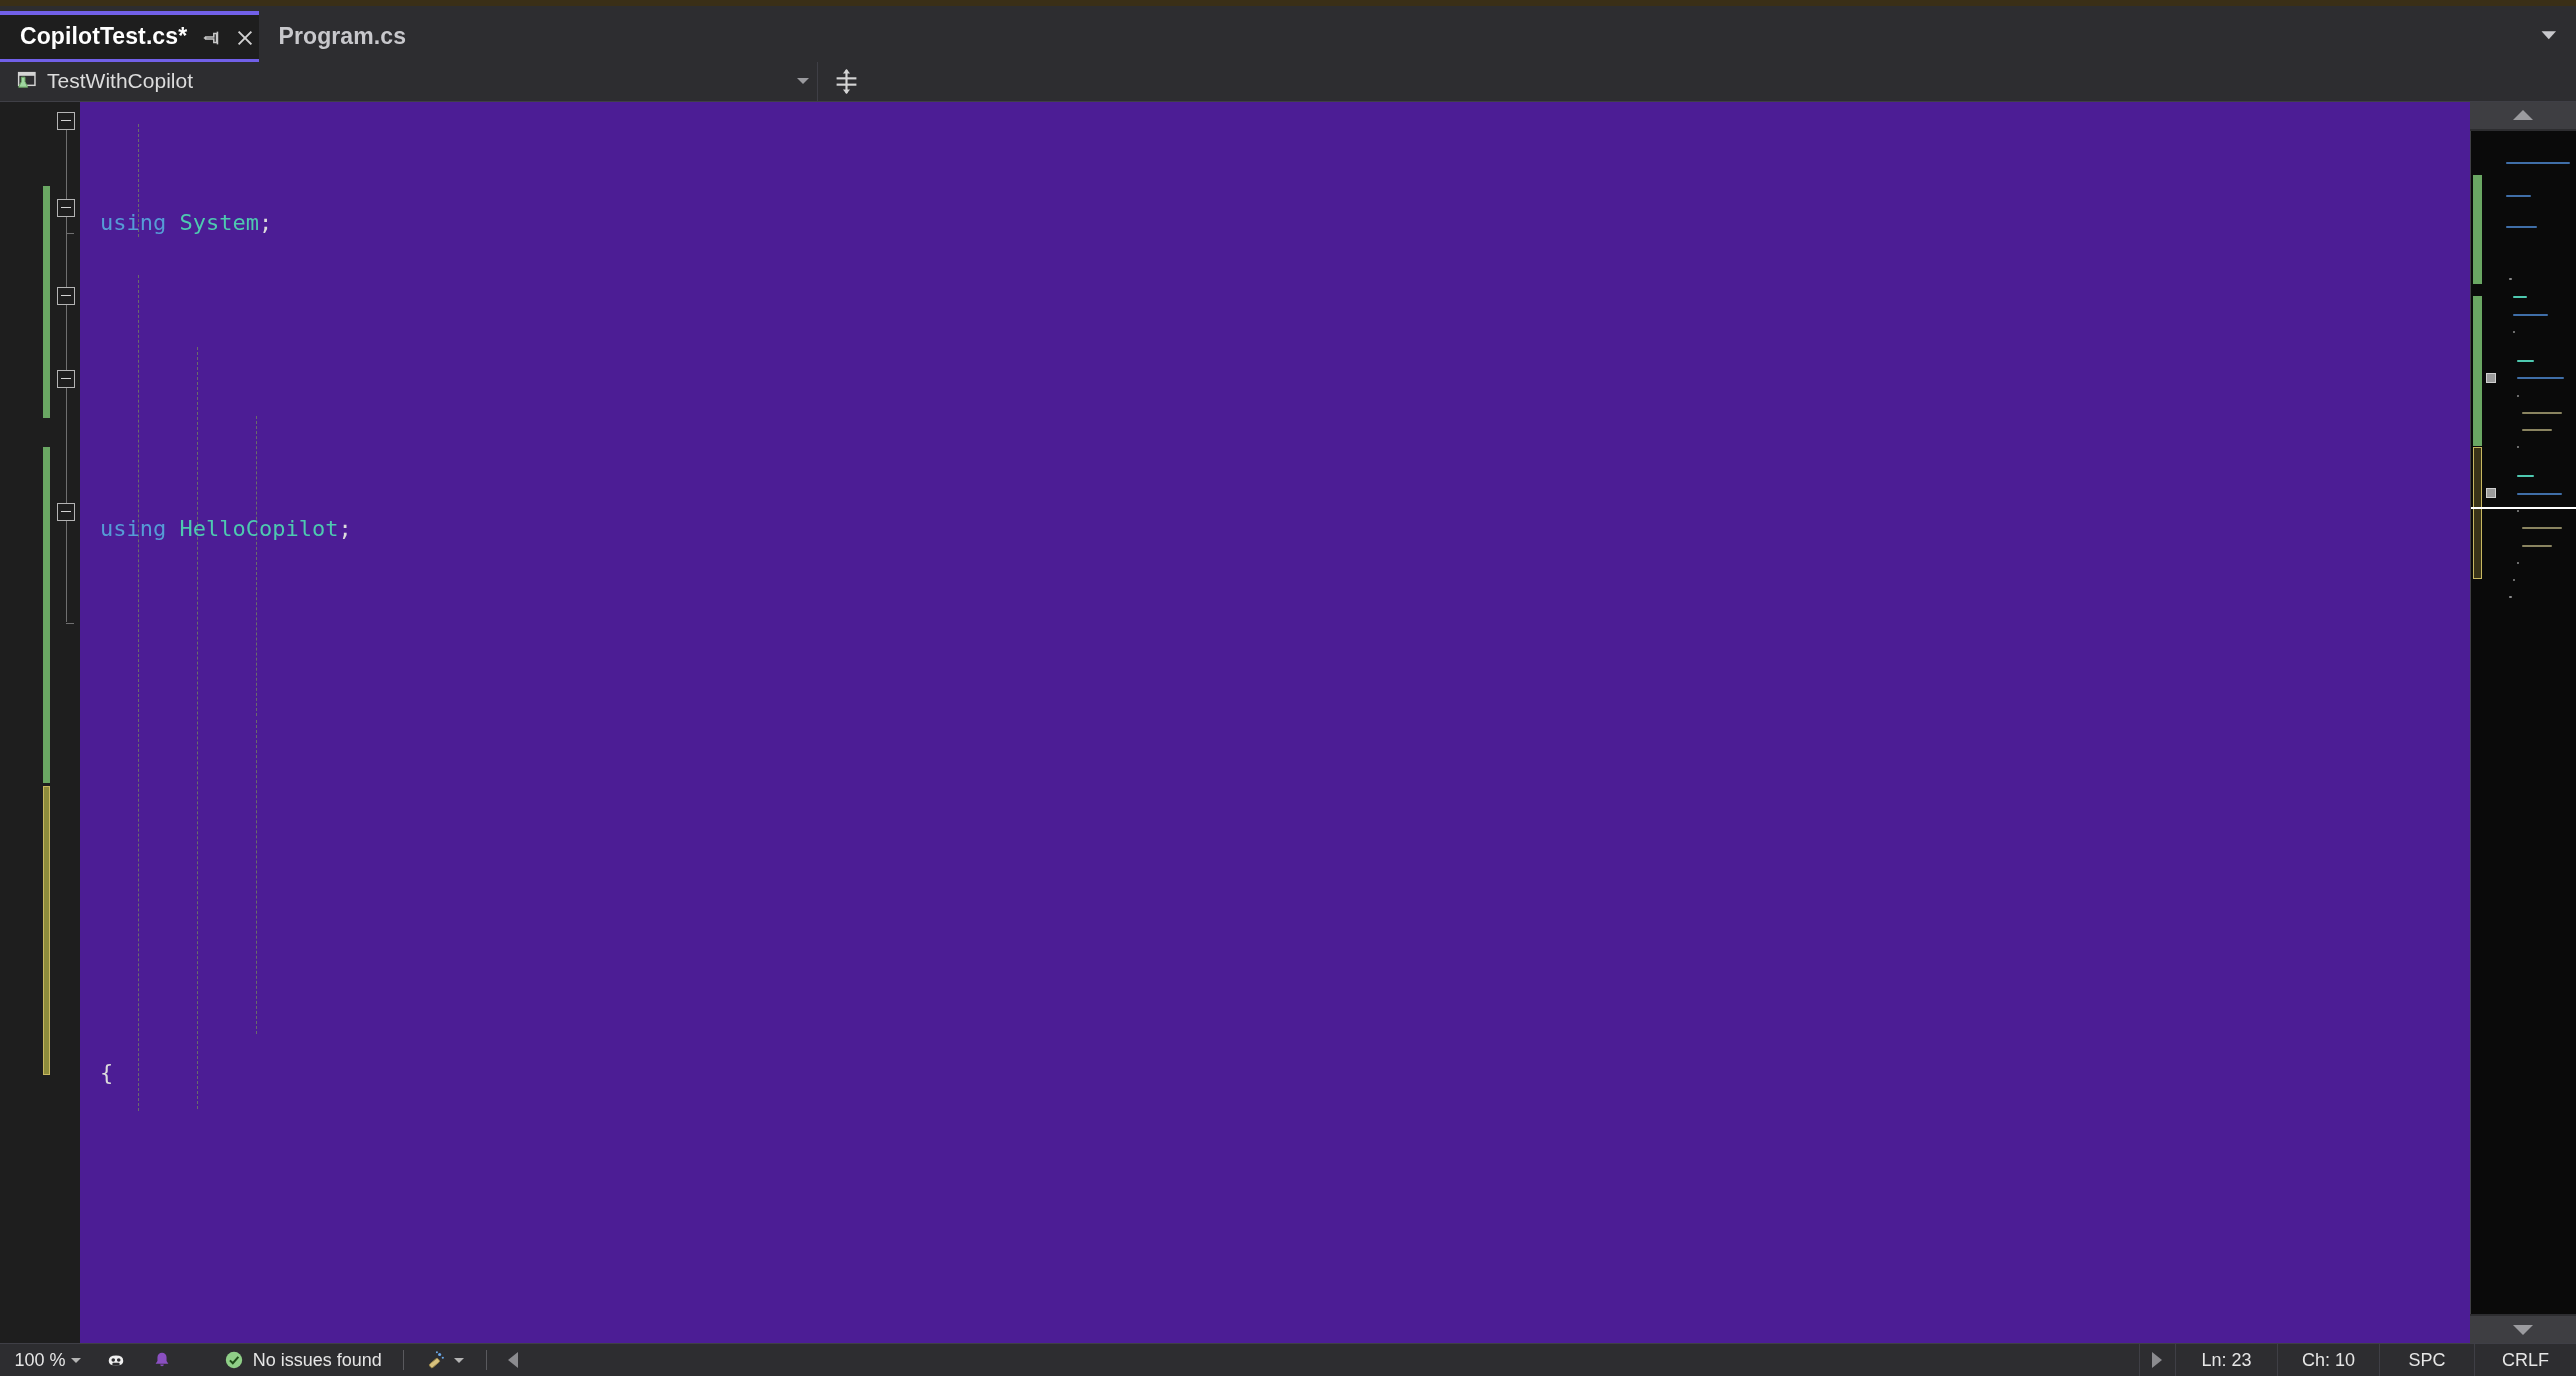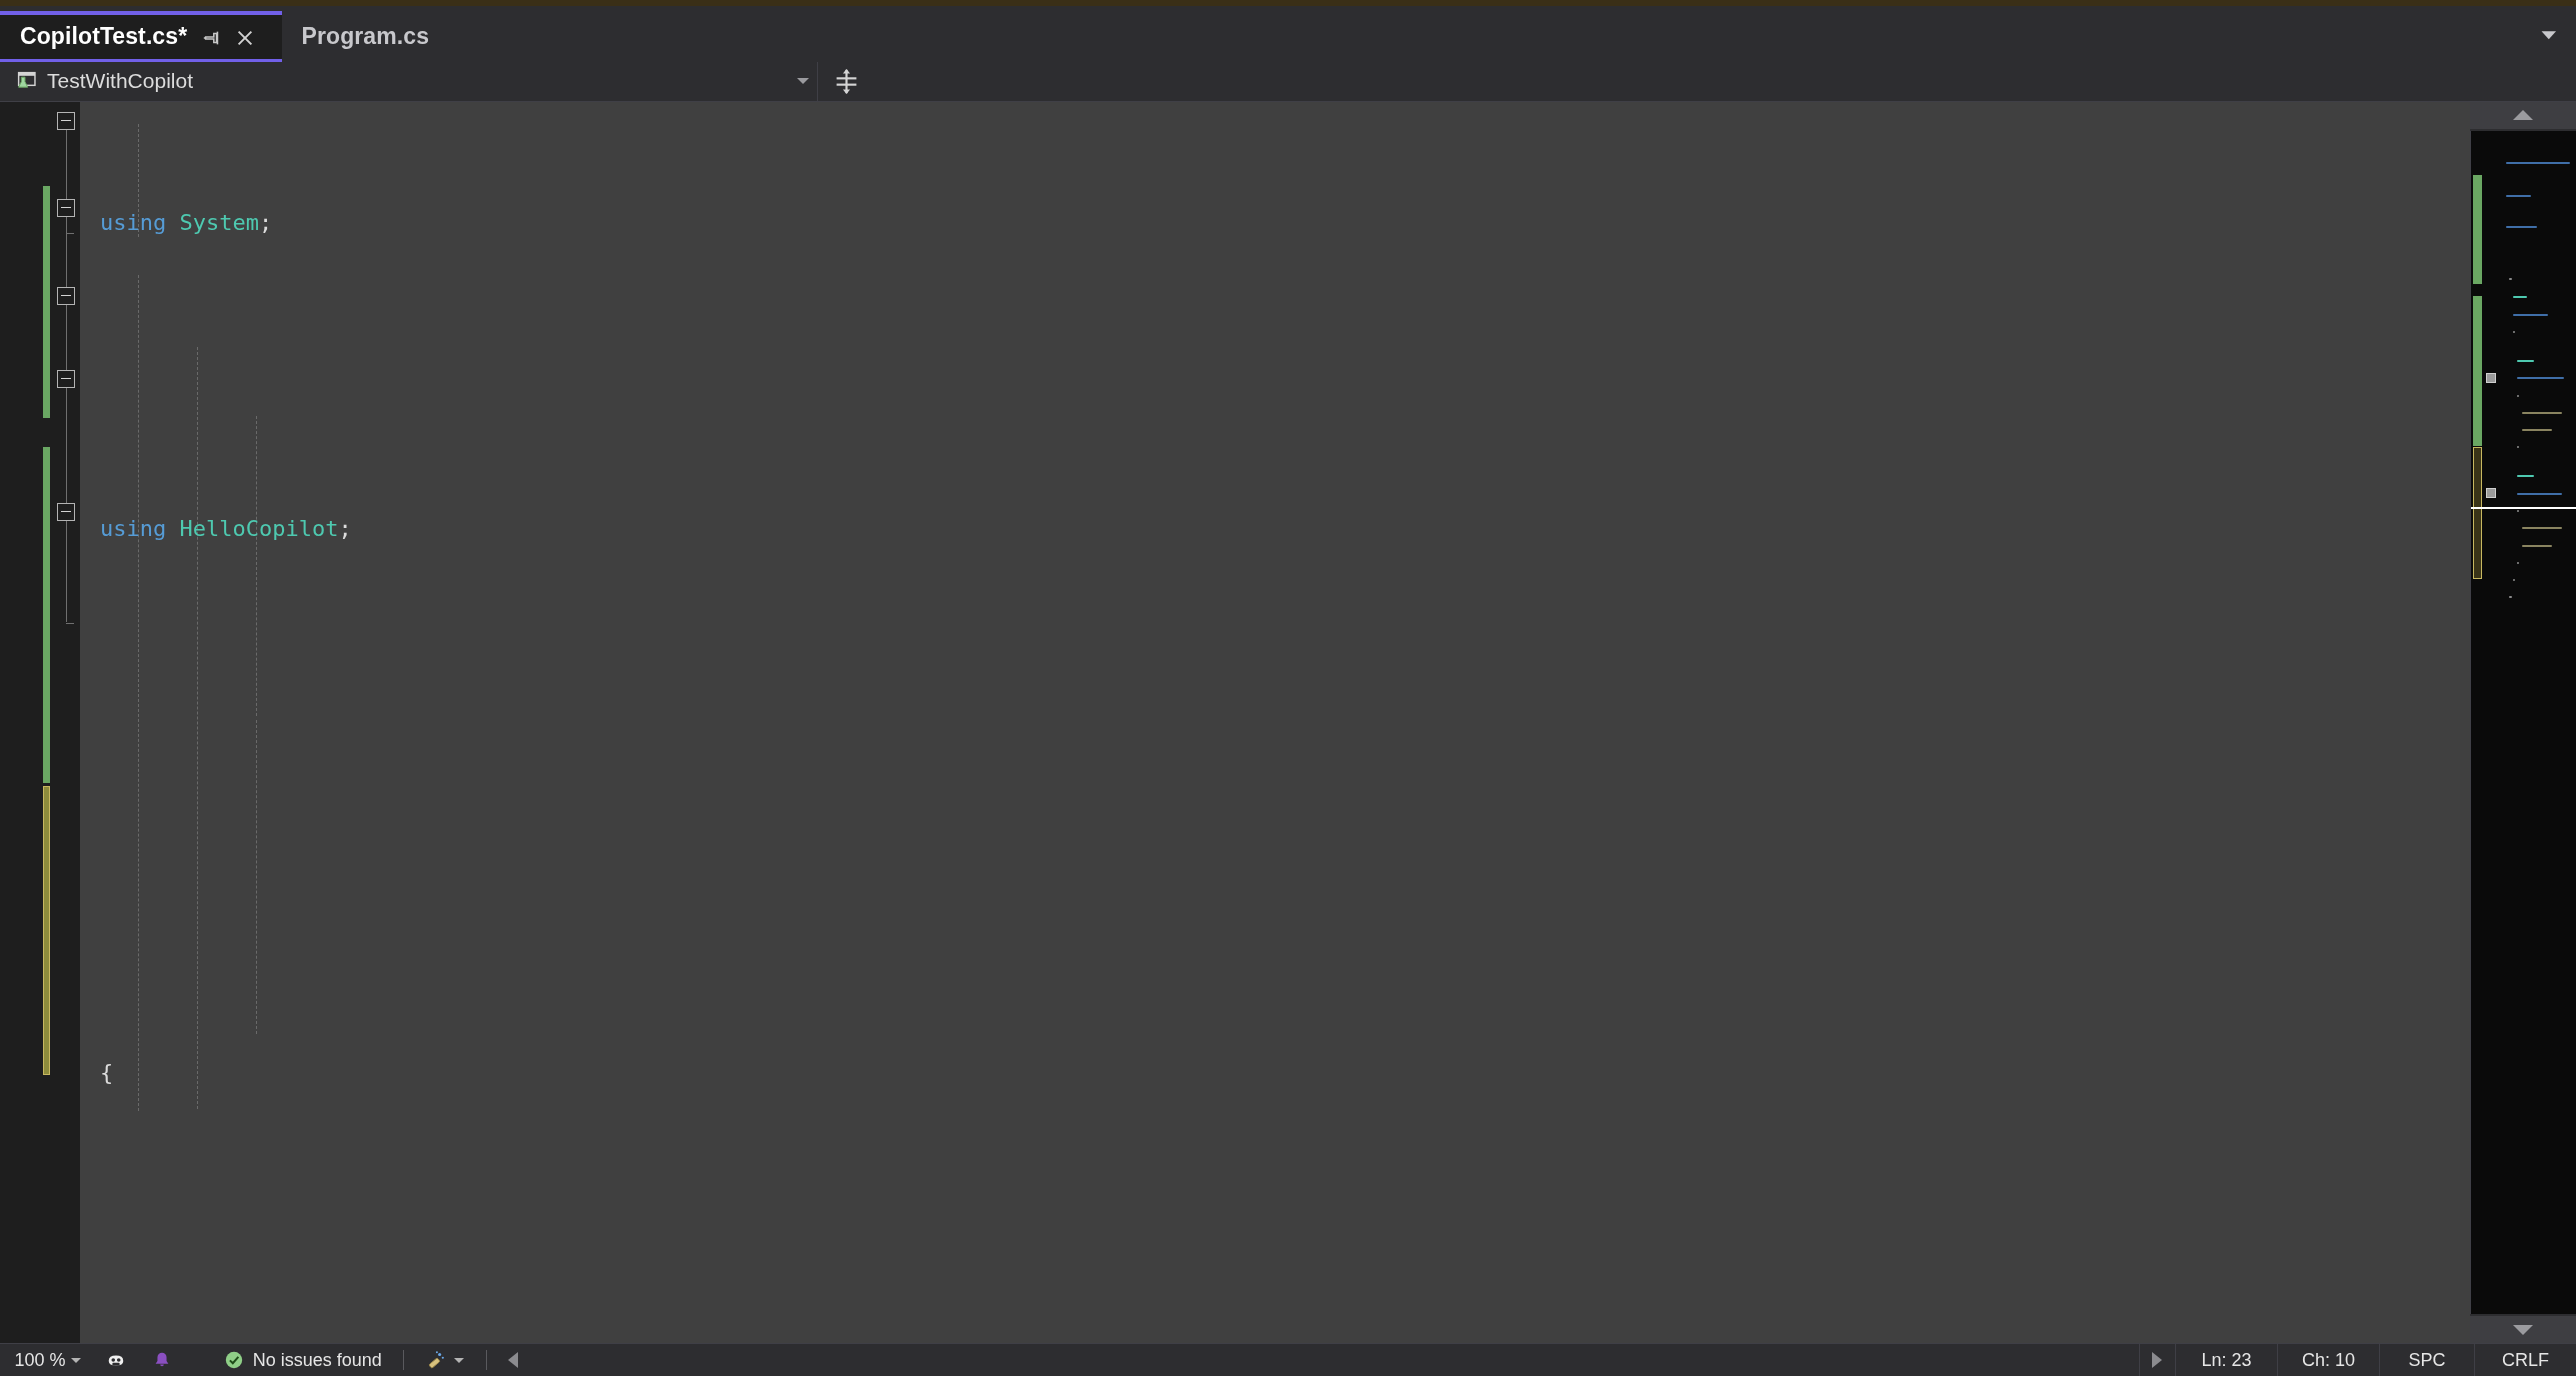--- a/index.html
+++ b/index.html
@@ -15,21 +15,21 @@
   
   .top-strip { height: 5.5px; background: #3a2f17; flex: 0 0 5.5px; }
 
   
   .tabbar {
     flex: 0 0 56px; height: 56px; background: #2d2d30;
     display: flex; align-items: flex-end; position: relative;
   }
   .tab {
     height: 51px; display: flex; align-items: center; gap: 11px;
-    padding: 0 27px 0 20px; font-size: 23px; color: #b9b9bd;
+    padding: 0 4px 0 20px; font-size: 23px; color: #b9b9bd;
     position: relative; white-space: nowrap; cursor: pointer;
   }
   .tab.active {
     background: #1e1e1e; color: #ffffff;
     border-top: 4.5px solid #7160e8; border-bottom: 3.6px solid #7160e8;
   }
   .tab.inactive { background: #2d2d30; color: #c8c8cc; padding-right: 31px; }
   .tab-label { font-size: 23px; letter-spacing: 0.1px; font-weight: bold; }
   .tab.active .tab-label { font-weight: 700; }
   .tab-icons { display: flex; align-items: center; gap: 12.7px; margin-left: 3.6px; }
@@ -73,21 +73,21 @@
   .fold-box {
     position: absolute; width: 18px; height: 18px; left: 2.7px;
     border: 0.9px solid #b4b4b4; background: #1e1e1e;
     display: flex; align-items: center; justify-content: center;
   }
   .fold-box::after { content: ""; width: 10px; height: 1.8px; background: #d4d4d4; }
   .fold-line { position: absolute; left: 11px; width: 1.8px; background: #6f6f6f; }
   .fold-tick { position: absolute; width: 8.2px; height: 1.8px; background: #6f6f6f; left: 11px; }
 
   
-  .code-surface { flex: 1 1 auto; position: relative; background: #404040; overflow: hidden; }
+  .code-surface { flex: 1 1 auto; position: relative; background: #4c1d95; overflow: hidden; }
   .code {
     position: absolute; top: 0; left: 0; right: 0; bottom: 0;
     font-family: "DejaVu Sans Mono", "Liberation Mono", monospace;
     font-size: 22px; line-height: 34px; color: #dcdcdc;
     padding-top: 2.7px; white-space: pre;
   }
   .ln { position: relative; height: 34px; padding-left: 20px; }
 
   
   .guide { position: absolute; top: 0; bottom: 0; width: 0; border-left: 0.9px dashed #6a6a6a; }

